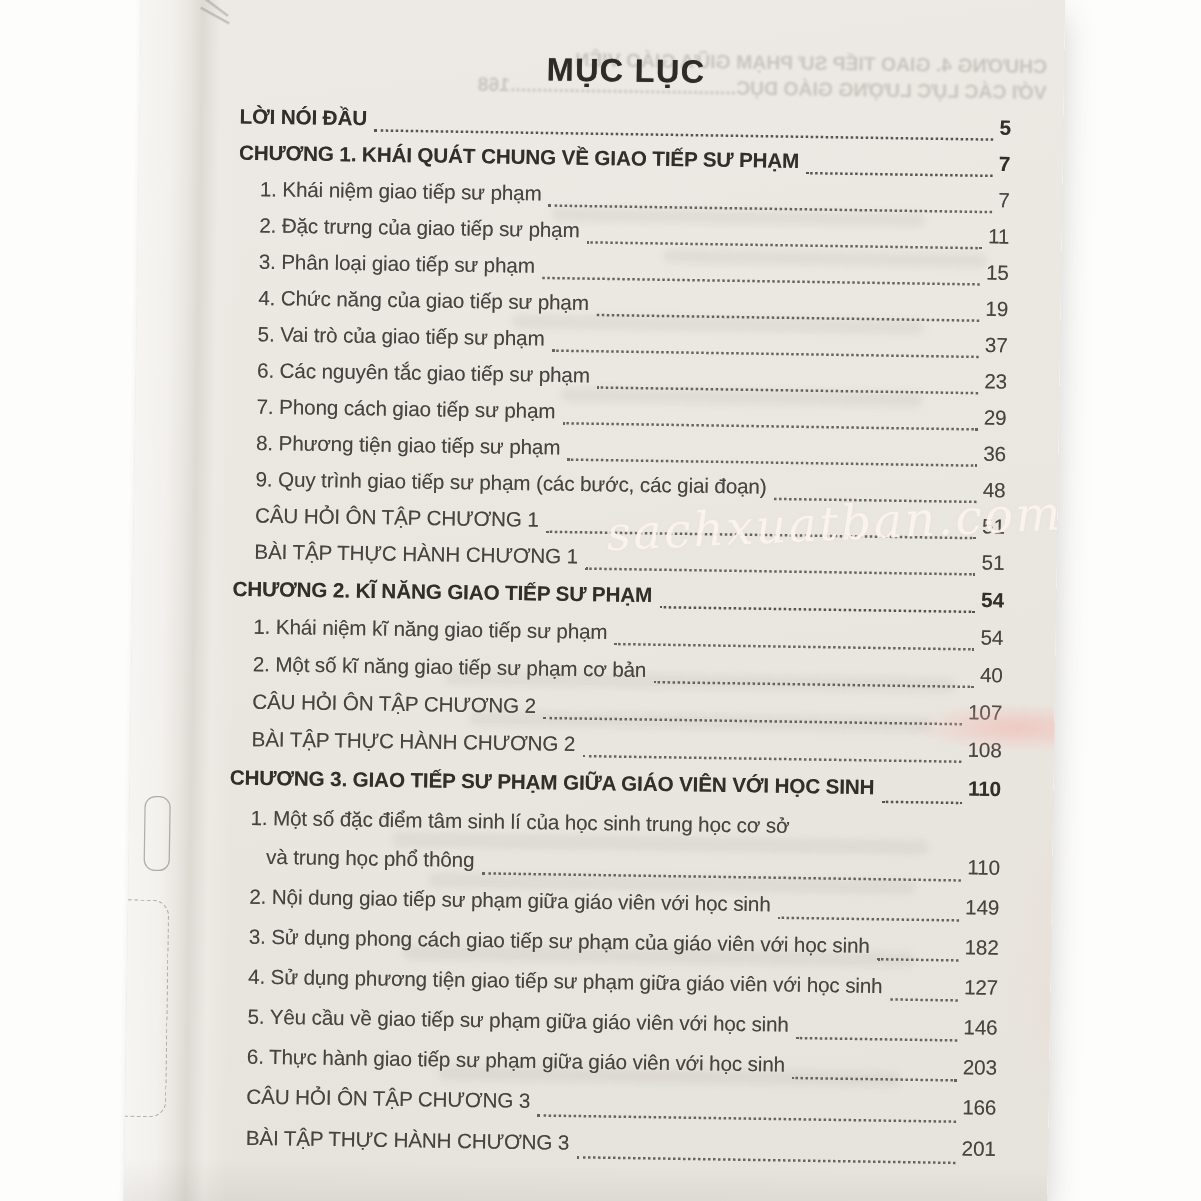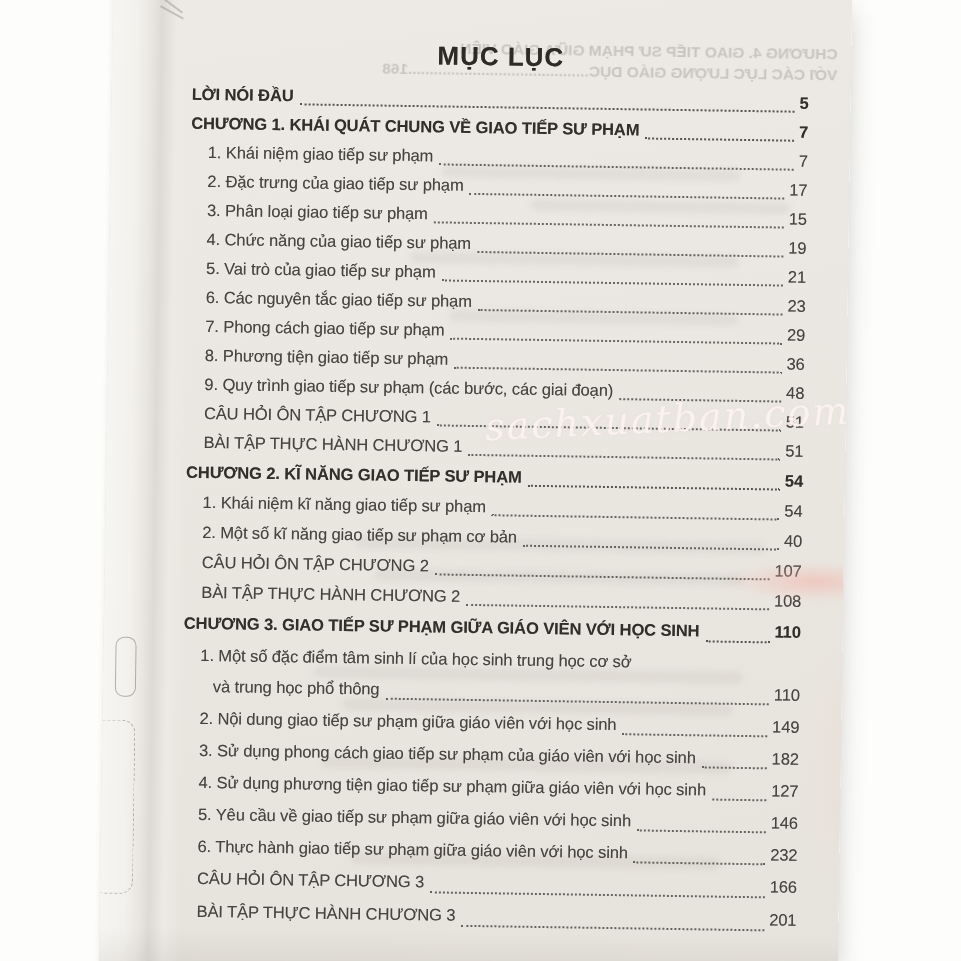--- a/index.html
+++ b/index.html
@@ -145,36 +145,36 @@
           <span class="num">7</span>
         </div>
         <div class="row type-item g1">
           <span class="lbl">1. Khái niệm giao tiếp sư phạm</span>
           <span class="dots"></span>
           <span class="num">7</span>
         </div>
         <div class="row type-item g1">
           <span class="lbl">2. Đặc trưng của giao tiếp sư phạm</span>
           <span class="dots"></span>
-          <span class="num">17</span>
+          <span class="num">11</span>
         </div>
         <div class="row type-item g1">
           <span class="lbl">3. Phân loại giao tiếp sư phạm</span>
           <span class="dots"></span>
           <span class="num">15</span>
         </div>
         <div class="row type-item g1">
           <span class="lbl">4. Chức năng của giao tiếp sư phạm</span>
           <span class="dots"></span>
           <span class="num">19</span>
         </div>
         <div class="row type-item g1">
           <span class="lbl">5. Vai trò của giao tiếp sư phạm</span>
           <span class="dots"></span>
-          <span class="num">21</span>
+          <span class="num">37</span>
         </div>
         <div class="row type-item g1">
           <span class="lbl">6. Các nguyên tắc giao tiếp sư phạm</span>
           <span class="dots"></span>
           <span class="num">23</span>
         </div>
         <div class="row type-item g1">
           <span class="lbl">7. Phong cách giao tiếp sư phạm</span>
           <span class="dots"></span>
           <span class="num">29</span>
@@ -253,21 +253,21 @@
           <span class="num">127</span>
         </div>
         <div class="row type-item g3">
           <span class="lbl">5. Yêu cầu về giao tiếp sư phạm giữa giáo viên với học sinh</span>
           <span class="dots"></span>
           <span class="num">146</span>
         </div>
         <div class="row type-item g3">
           <span class="lbl">6. Thực hành giao tiếp sư phạm giữa giáo viên với học sinh</span>
           <span class="dots"></span>
-          <span class="num">232</span>
+          <span class="num">203</span>
         </div>
         <div class="row type-section g3">
           <span class="lbl">CÂU HỎI ÔN TẬP CHƯƠNG 3</span>
           <span class="dots"></span>
           <span class="num">166</span>
         </div>
         <div class="row type-section g3">
           <span class="lbl">BÀI TẬP THỰC HÀNH CHƯƠNG 3</span>
           <span class="dots"></span>
           <span class="num">201</span>

